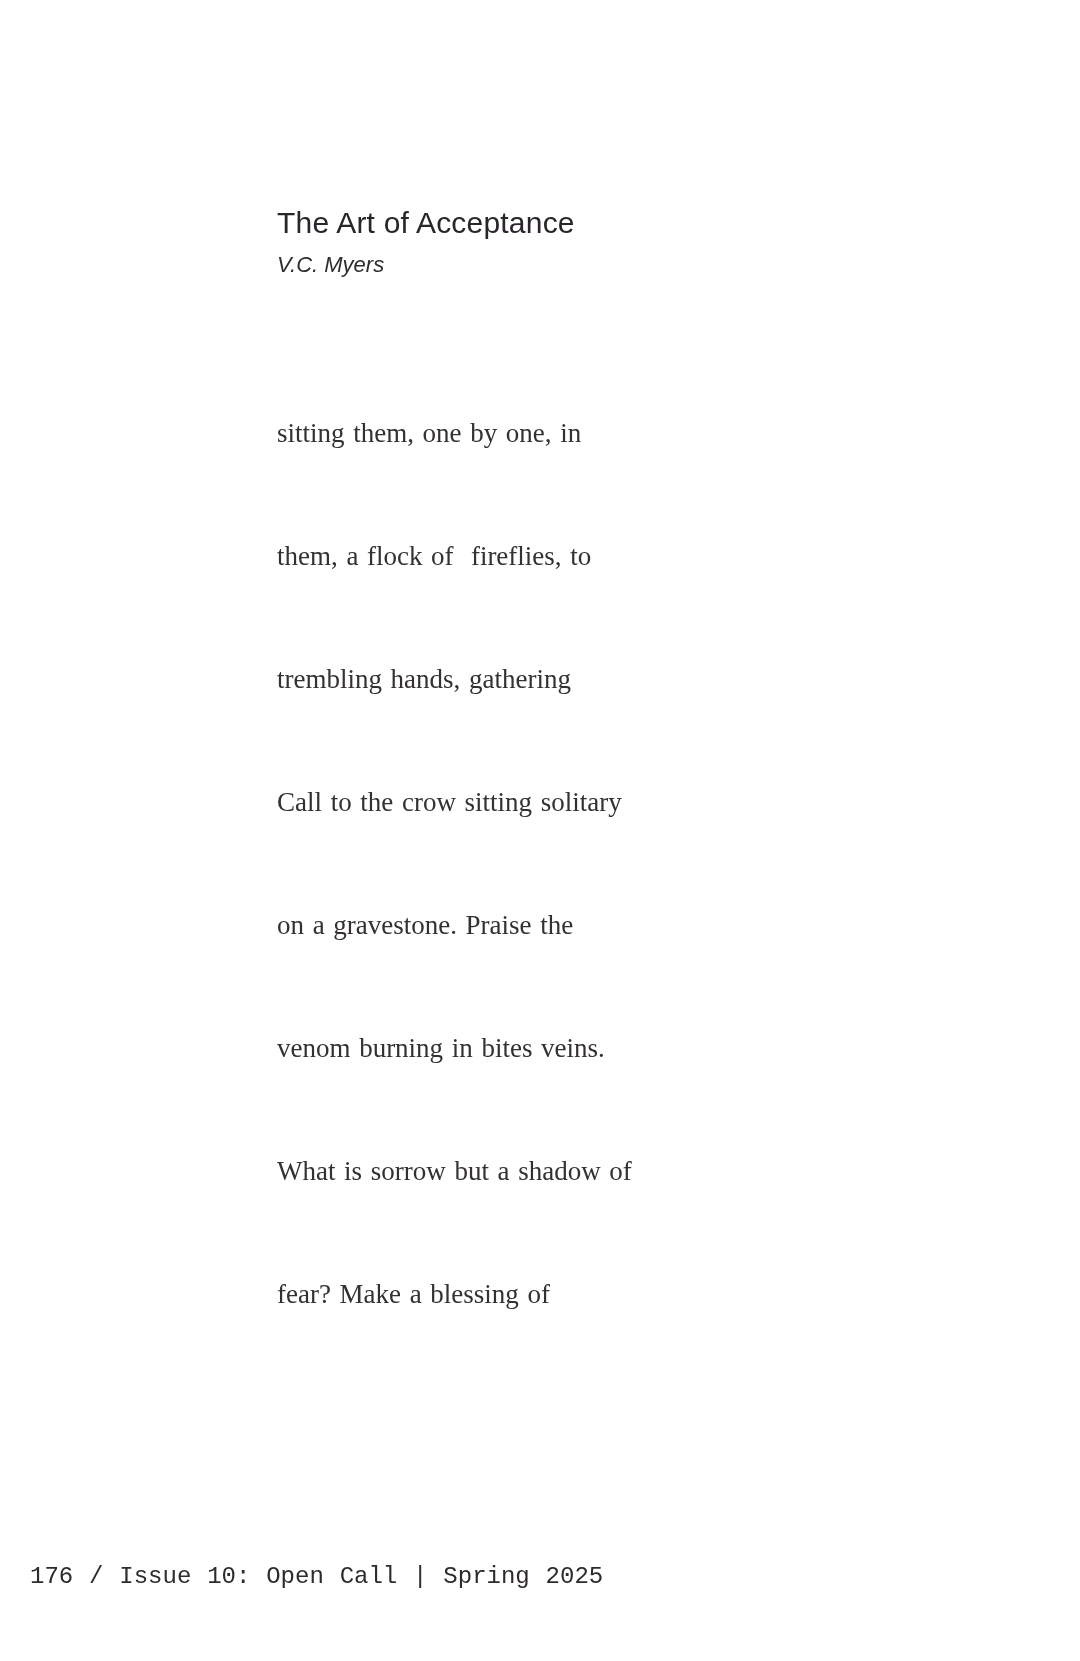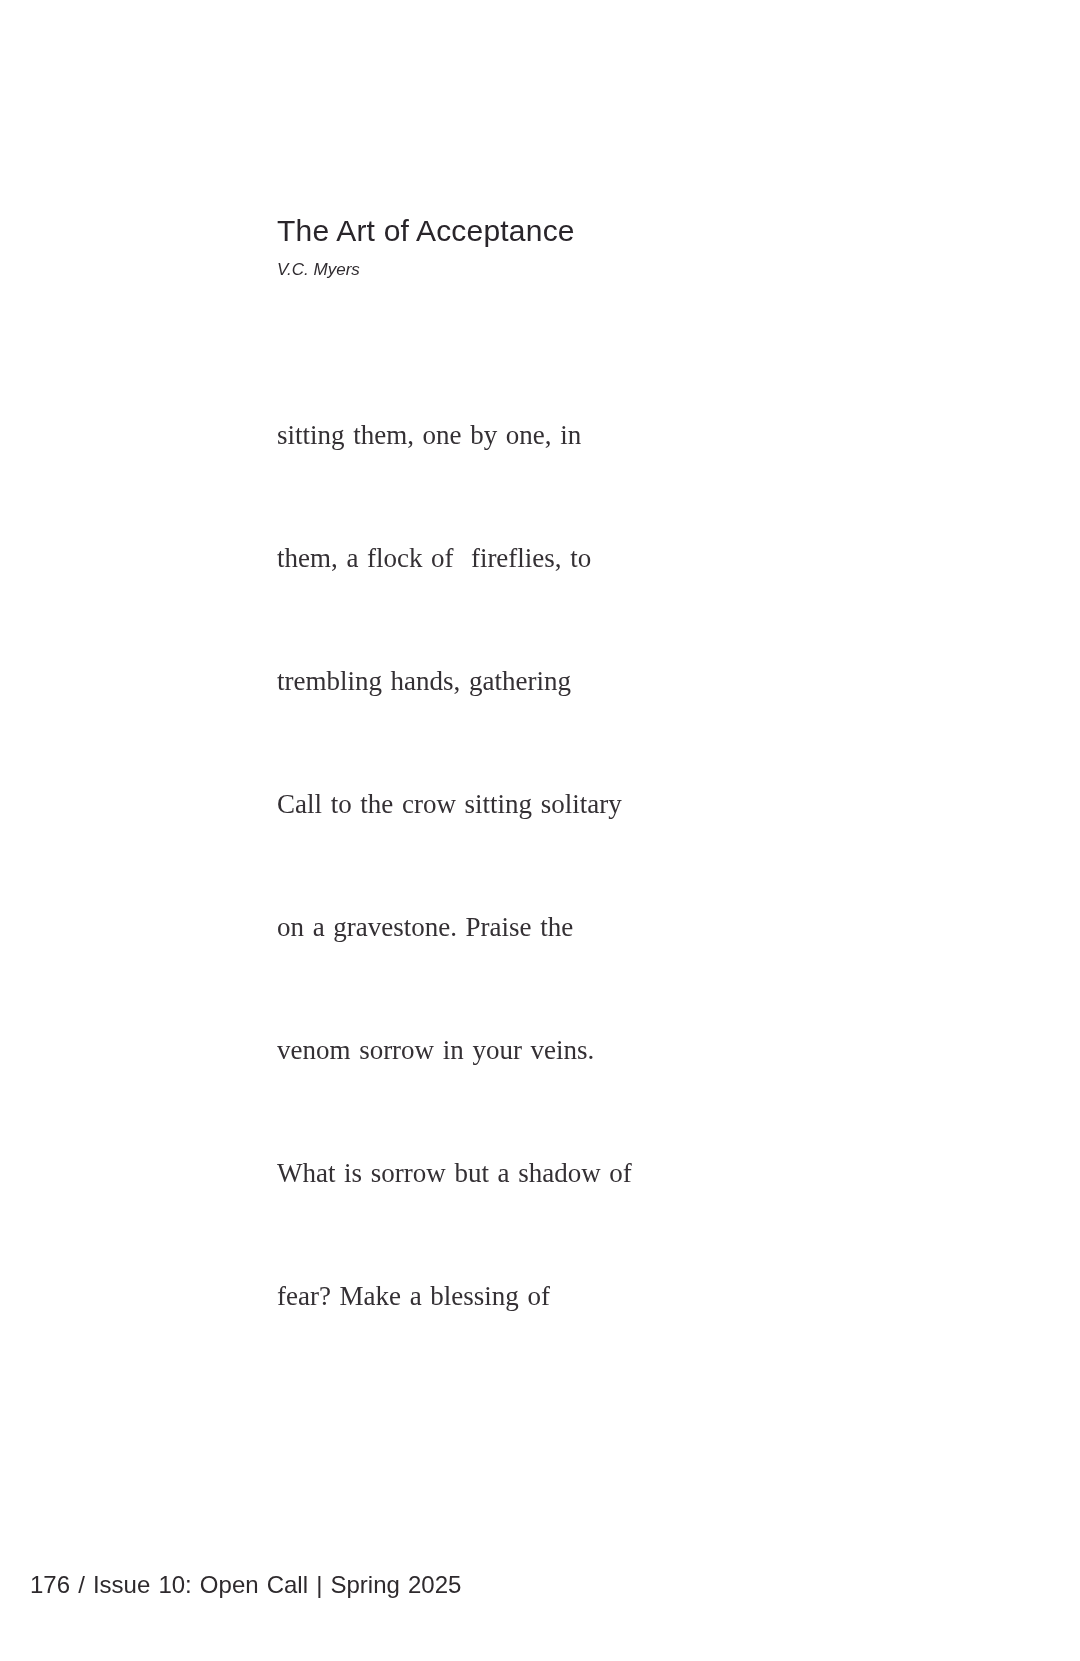--- a/index.html
+++ b/index.html
@@ -11,62 +11,61 @@
     width: 1080px;
     height: 1661px;
     position: relative;
     overflow: hidden;
     font-family: "Liberation Serif", serif;
   }
   .page {
     position: absolute;
     inset: 0;
     background: #ffffff;
-    margin-top: 8px;
   }
   .content {
     position: absolute;
     left: 277px;
     top: 205px;
     width: 560px;
   }
   .title {
     font-family: "Liberation Sans", sans-serif;
     font-size: 30px;
     font-weight: 500;
     letter-spacing: 0.2px;
     color: #29252a;
     line-height: 1.2;
     margin: 0;
   }
   .author {
     font-family: "Liberation Sans", sans-serif;
     font-style: italic;
-    font-size: 17px;
+    font-size: 22px;
     font-weight: 500;
     color: #302c30;
     margin-top: 11px;
   }
   .poem {
     margin-top: 53px;
     font-family: "Liberation Serif", serif;
     font-size: 27px;
     line-height: 41px;
     color: #343034;
     word-spacing: 0.07em;
     white-space: pre;
   }
   .poem .line {
     height: 41px;
   }
   .footer {
     position: absolute;
     left: 30px;
     top: 1563px;
-    font-family: Liberation Sans, sans-serif;
+    font-family: Liberation Mono, monospace;
     font-size: 24px;
     color: #2e2a2d;
     word-spacing: 0.06em;
   }
 </style>
 </head>
 <body>
 
 <div class="page">
 
@@ -74,21 +73,21 @@
     <h1 class="title">The Art of Acceptance</h1>
 
     <div class="author">V.C. Myers</div>
 
     <div class="poem">
       <div class="line">sitting them, one by one, in</div>
       <div class="line">them, a flock of  fireflies, to</div>
       <div class="line">trembling hands, gathering</div>
       <div class="line">Call to the crow sitting solitary</div>
       <div class="line">on a gravestone. Praise the</div>
-      <div class="line">venom sorrow in your veins.</div>
+      <div class="line">venom burning in bites veins.</div>
       <div class="line">What is sorrow but a shadow of</div>
       <div class="line">fear? Make a blessing of</div>
       
       
       
       
       
       
       
     </div>

